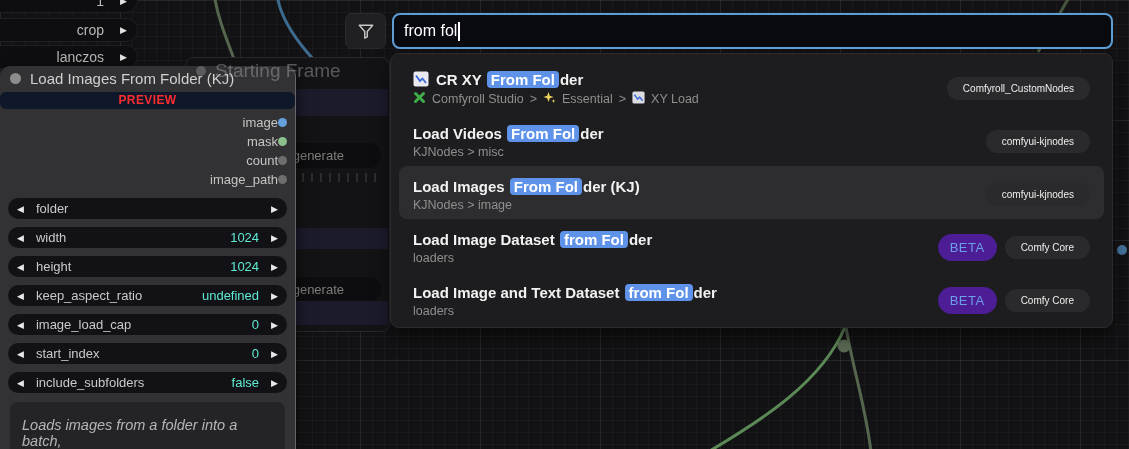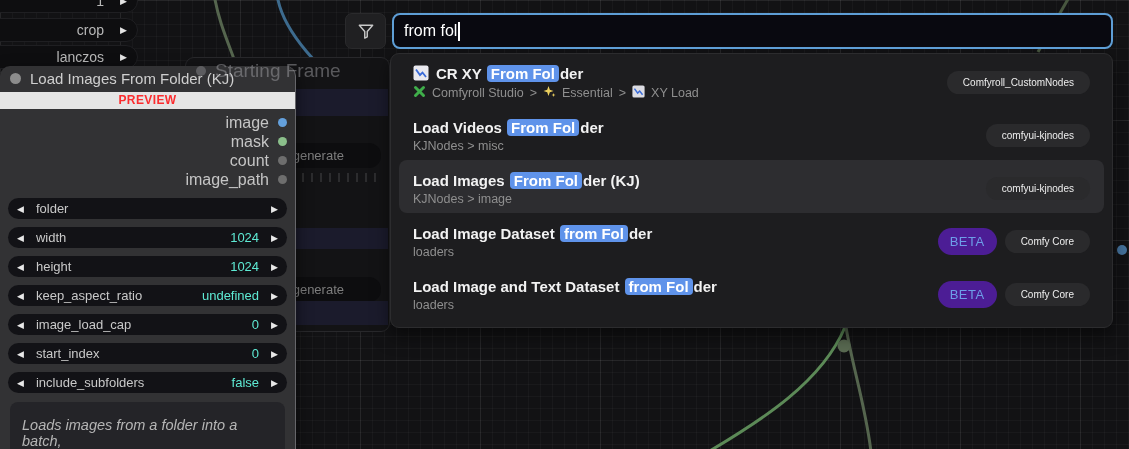--- a/index.html
+++ b/index.html
@@ -35,25 +35,25 @@
     justify-content:flex-end; gap:16px; padding:0 10px; color:#b8b8b8; font-size:14px; z-index:3; }
   .tlp .arrow{ font-size:9px; color:#e4e4e4; }
 
   
   .panel{ position:absolute; left:0; top:66px; width:296px; height:383px; z-index:30;
     background:#323234; border-radius:10px 10px 0 0; border-right:1px solid #66666a;
     box-shadow:0 6px 16px rgba(0,0,0,.55); display:flex; flex-direction:column; }
   .p-title{ height:30px; display:flex; align-items:center; gap:9px; padding:0 10px; }
   .p-title .ndot{ width:11px; height:11px; border-radius:50%; background:#8c8c8c; flex:none; }
   .p-title span{ color:#cfcfcf; font-size:15px; white-space:nowrap; }
-  .p-preview{ height:20px; background:#e5e5e5; display:flex; align-items:center; justify-content:center;
-    color:#fb2d2f; font-weight:bold; font-size:12px; letter-spacing:.4px; }
+  .p-preview{ height:20px; background:#0f172a; display:flex; align-items:center; justify-content:center;
+    color:#fb2d2f; font-weight:bold; font-size:12px; letter-spacing:.4px;border-radius:6px; }
   .p-outputs{ padding:4px 8px 2px; }
-  .p-out{ height:19px; display:flex; align-items:center; justify-content:flex-end; gap:9px;
-    color:#c5c5c5; font-size:16px; }
+  .p-out{ height:19px; display:flex; align-items:center; justify-content:flex-end; 
+    color:#c5c5c5; font-size:13px; }
   .p-out .slot{ width:9px; height:9px; border-radius:50%; flex:none; }
   .slot-image{ background:#64a0dc; } .slot-mask{ background:#8bbf8b; } .slot-gray{ background:#6e6e6e; }
   .p-widgets{ padding:7px 8px 4px; display:flex; flex-direction:column; gap:8px; }
   .p-w{ height:21px; background:#121216; border-radius:11px; display:flex; align-items:center;
     padding:0 9px; gap:8px; font-size:13px; color:#c9c9c9; }
   .p-w .arrow{ font-size:9px; color:#e8e8e8; }
   .p-w .wname{ margin-left:4px; white-space:nowrap; }
   .p-w .wval{ margin-left:auto; margin-right:4px; color:#5eead4; white-space:nowrap; }
   .p-desc{ flex:1; margin:5px 10px 0; background:#242428; border-radius:8px 8px 0 0;
     padding:15px 12px 0; font-style:italic; color:#b5b5b5; font-size:14.5px; }
@@ -64,21 +64,21 @@
     display:flex; align-items:center; justify-content:center; flex:none; cursor:pointer; }
   .search-input{ flex:1; height:36px; background:#090910; border:2px solid #5e9ed6; border-radius:8px;
     display:flex; align-items:center; padding:0 10px; color:#ffffff; font-size:16px; }
   .search-input .qtext{ white-space:pre; }
   .caret{ width:2px; height:19px; background:#ffffff; margin-left:1px; animation:blink 1.1s steps(1) infinite; }
   @keyframes blink { 50% { opacity:0; } }
 
   
   .dropdown{ position:absolute; left:390px; top:53px; width:723px; height:275px; z-index:24;
     background:#1d1d1f; border:1px solid #2c2c2e; border-radius:9px;
-    box-shadow:0 8px 18px rgba(0,0,0,.5); }
+    box-shadow:0 8px 18px rgba(0,0,0,.5); padding-top:6px; }
   .s-row{ height:53px; margin:0 8px; padding:4px 14px 0; border-radius:8px;
     display:flex; align-items:center; justify-content:space-between; cursor:pointer; }
   .s-row.hover{ background:#2d2d30; }
   .s-left{ display:flex; flex-direction:column; gap:3px; min-width:0; }
   .s-title{ color:#f2f2f2; font-size:15px; font-weight:bold; display:flex; align-items:center; }
   .s-title > span{ white-space:pre; }
   .s-title .ic{ margin-right:7px; display:inline-flex; }
   .chip{ background:#5f93ea; color:#ffffff; border-radius:4px; padding:0 4px; margin:0 1px; }
   .s-sub{ color:#8f8f8f; font-size:12.5px; display:flex; align-items:center; gap:6px; white-space:nowrap; }
   .badges{ display:flex; gap:8px; align-items:center; flex:none; }

